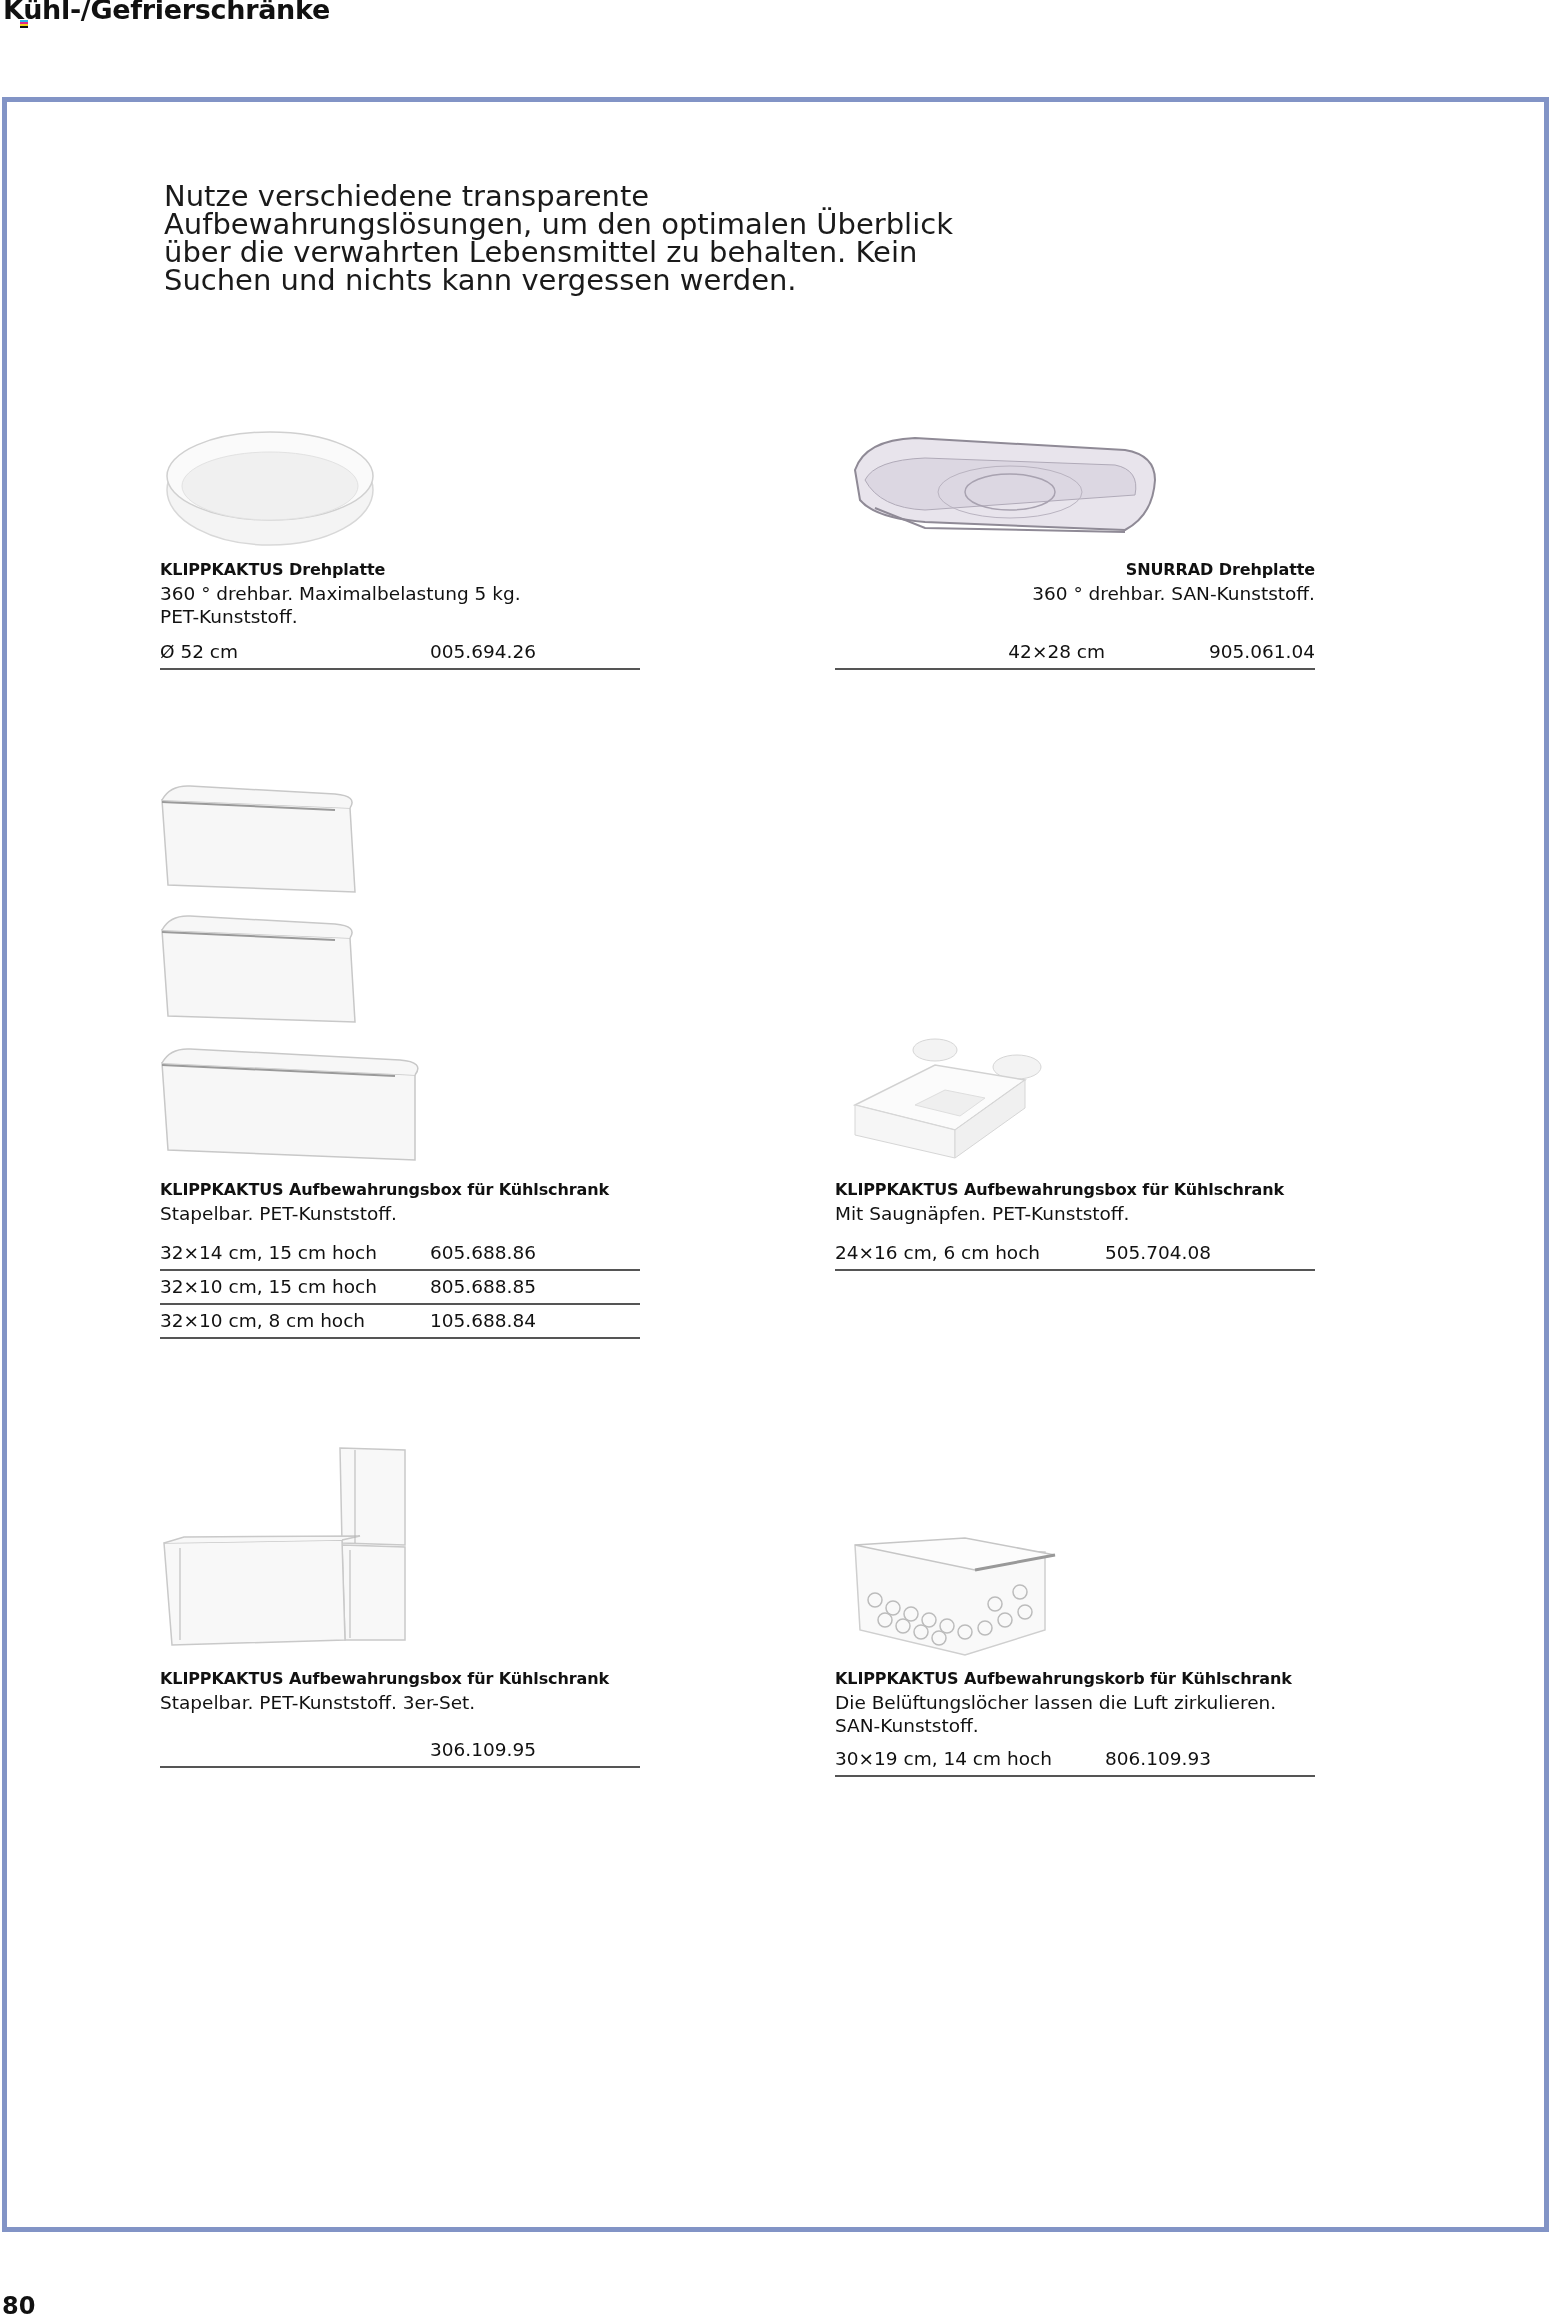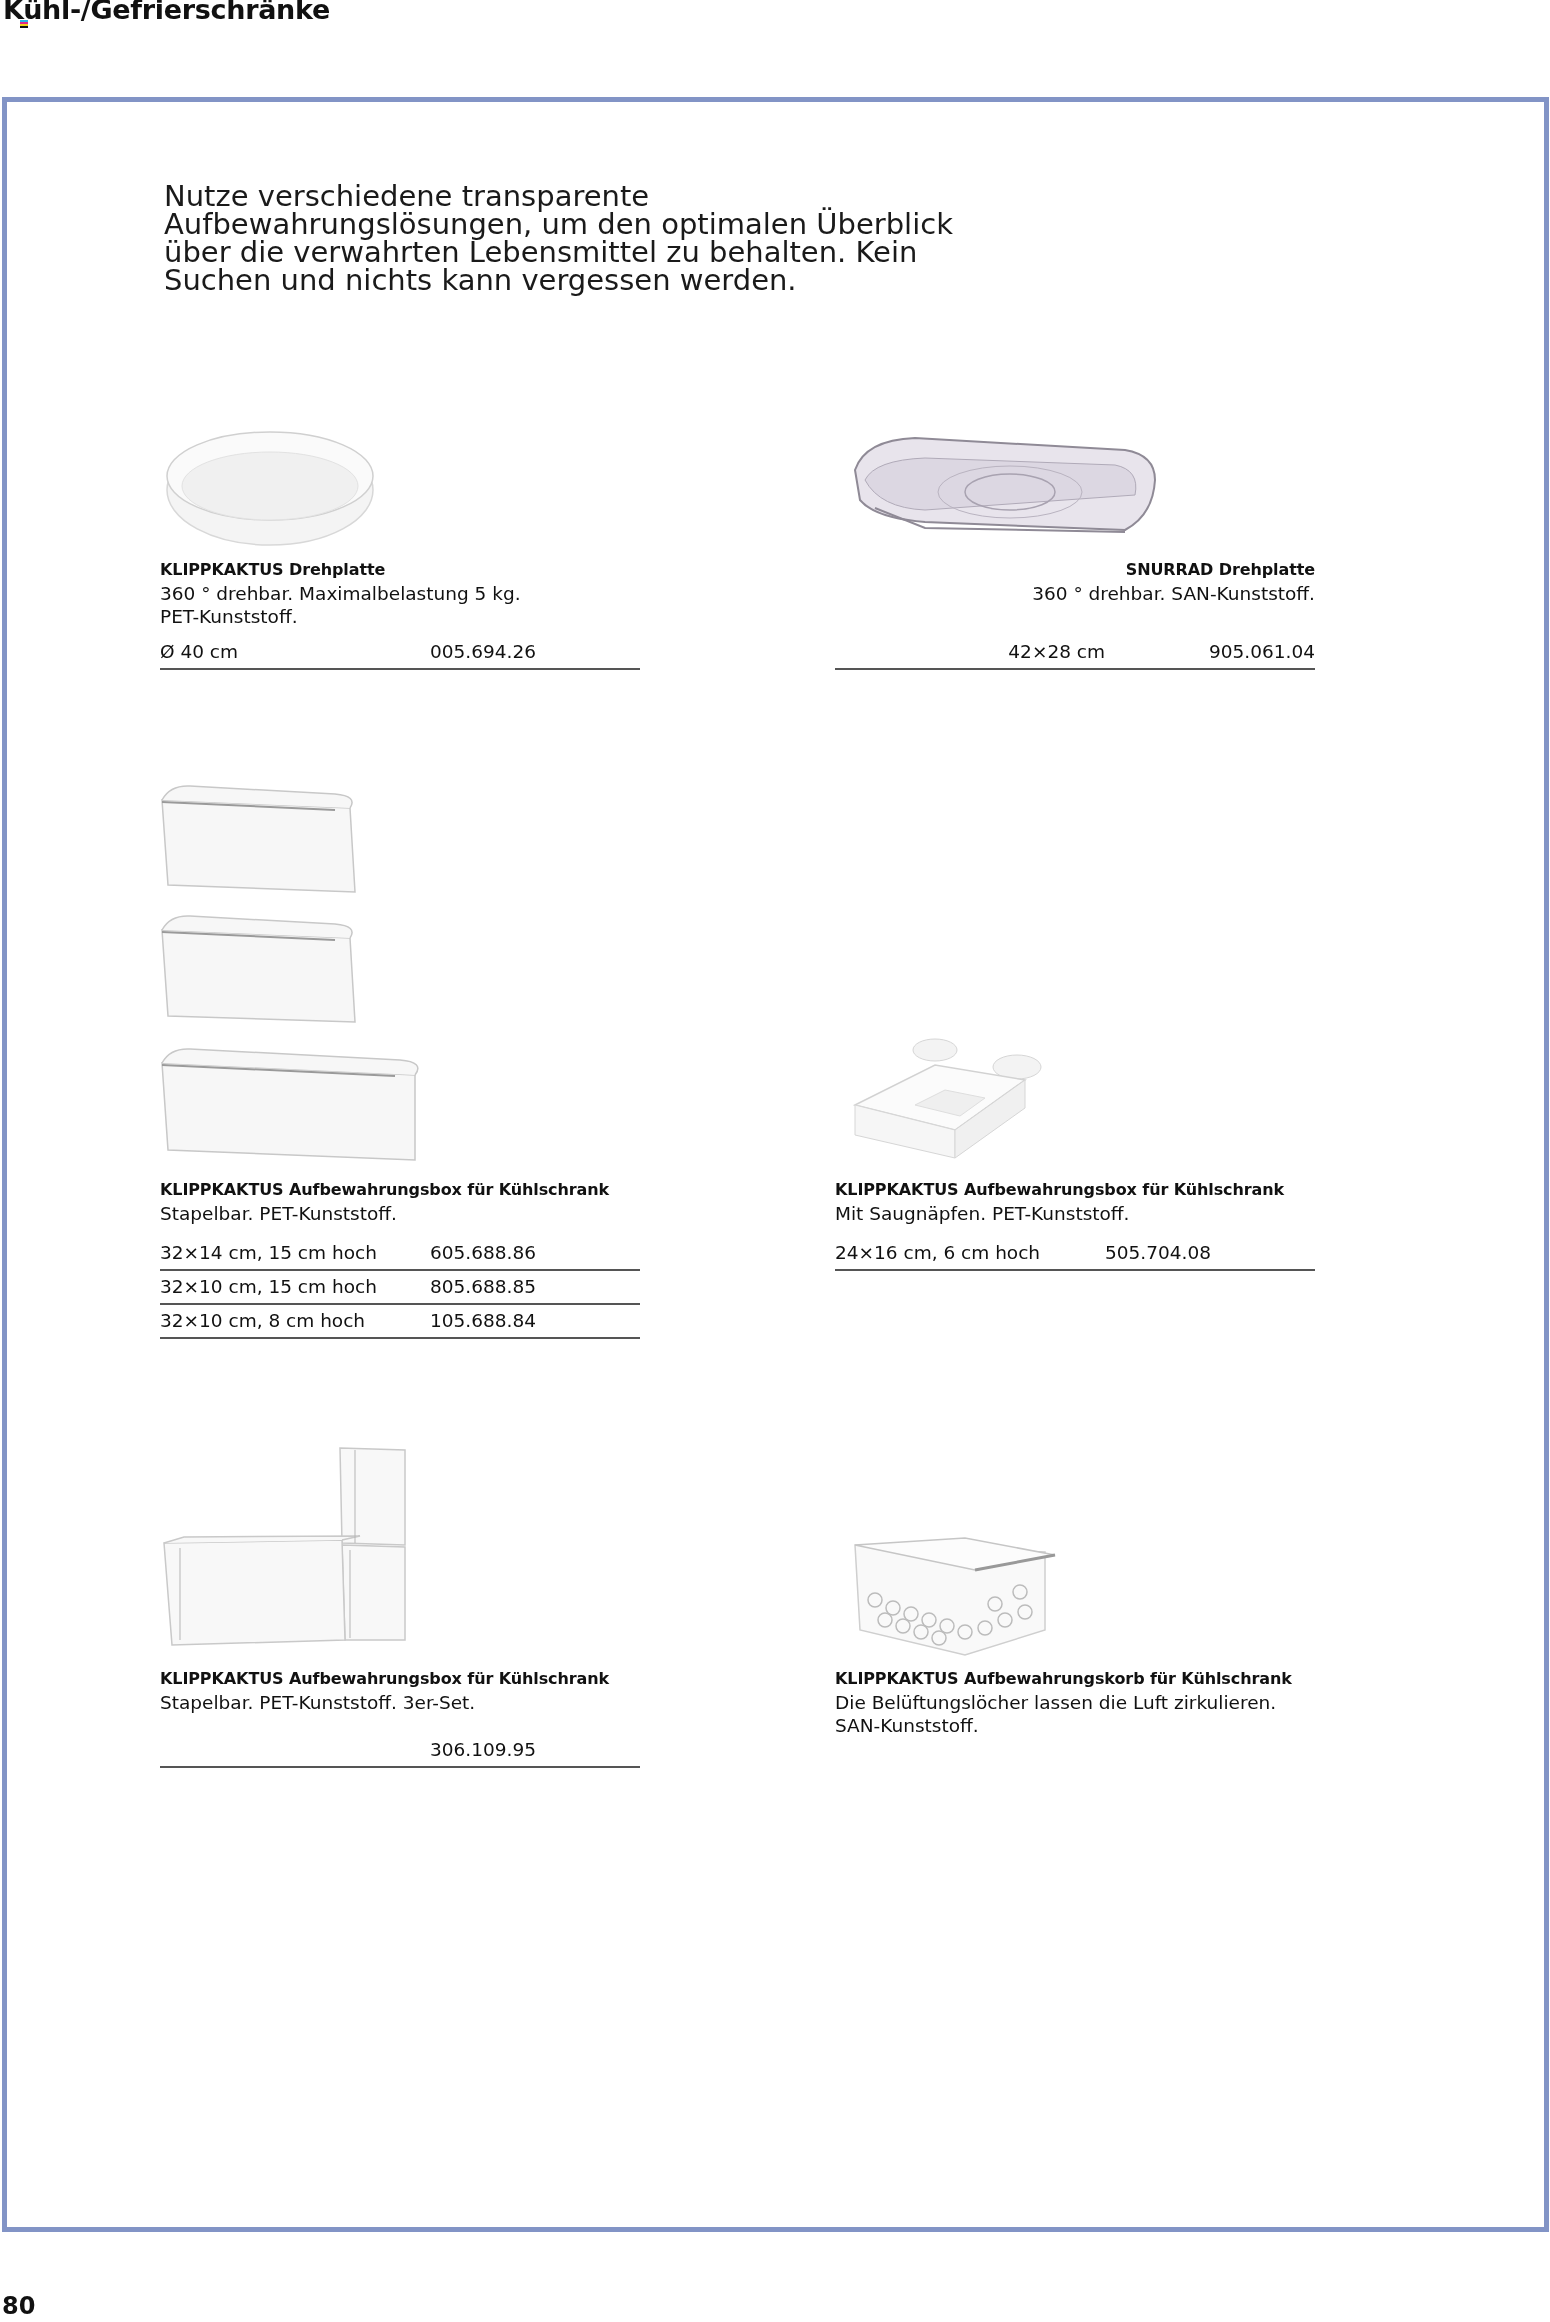--- a/index.html
+++ b/index.html
@@ -45,21 +45,21 @@
     <svg width="220" height="130" viewBox="0 0 220 130">
       <ellipse cx="110" cy="70" rx="103" ry="55" fill="#f4f4f4" stroke="#d8d8d8" stroke-width="1.5"></ellipse>
       <ellipse cx="110" cy="56" rx="103" ry="44" fill="#fafafa" stroke="#d0d0d0" stroke-width="1.5"></ellipse>
       <ellipse cx="110" cy="66" rx="88" ry="34" fill="#f0f0f0" stroke="#e2e2e2" stroke-width="1"></ellipse>
     </svg>
   </div>
   <div class="name" style="margin-top:3px;">KLIPPKAKTUS Drehplatte</div>
   <div class="desc" style="width:400px;">360 ° drehbar. Maximalbelastung 5 kg. PET-Kunststoff.</div>
   <div class="rows">
     <div class="row">
-      <span class="size">Ø 40 cm</span>
+      <span class="size">Ø 52 cm</span>
       <span class="art">005.694.26</span>
     </div>
   </div>
 </div>
 
 <div class="product" style="left:835px; top:420px;text-align:right;">
   <div class="img" style="height:135px;">
     <svg width="330" height="130" viewBox="0 0 330 130">
       <path d="M20 50 Q30 20 80 18 L290 30 Q320 35 320 60 Q318 95 290 110 L90 102 Q40 98 25 80 Z" fill="#e8e4ec" stroke="#8f8a96" stroke-width="2"></path>
       <path d="M30 60 Q40 40 90 38 L280 45 Q305 50 300 75 L90 90 Q45 88 30 60 Z" fill="#dcd7e2" stroke="#b0aab8" stroke-width="1"></path>
@@ -181,15 +181,21 @@
           <circle cx="150" cy="108" r="7"></circle>
           <circle cx="170" cy="100" r="7"></circle>
         <circle cx="190" cy="92" r="7"></circle>
           <circle cx="160" cy="84" r="7"></circle>
           <circle cx="185" cy="72" r="7"></circle>
       </g>
     </svg>
   </div>
   <div class="name" style="margin-top:-1px;">KLIPPKAKTUS Aufbewahrungskorb für Kühlschrank</div>
   <div class="desc" style="width:460px;">Die Belüftungslöcher lassen die Luft zirkulieren. SAN-Kunststoff.</div>
+  <div class="rows" style="margin-top:6px;">
+    <div class="row">
+      <span class="size">30×19 cm, 14 cm hoch</span>
+      <span class="art">806.109.93</span>
+    </div>
+  </div>
 </div>
 
 <div class="page-number">80</div>
 
 </body></html>

